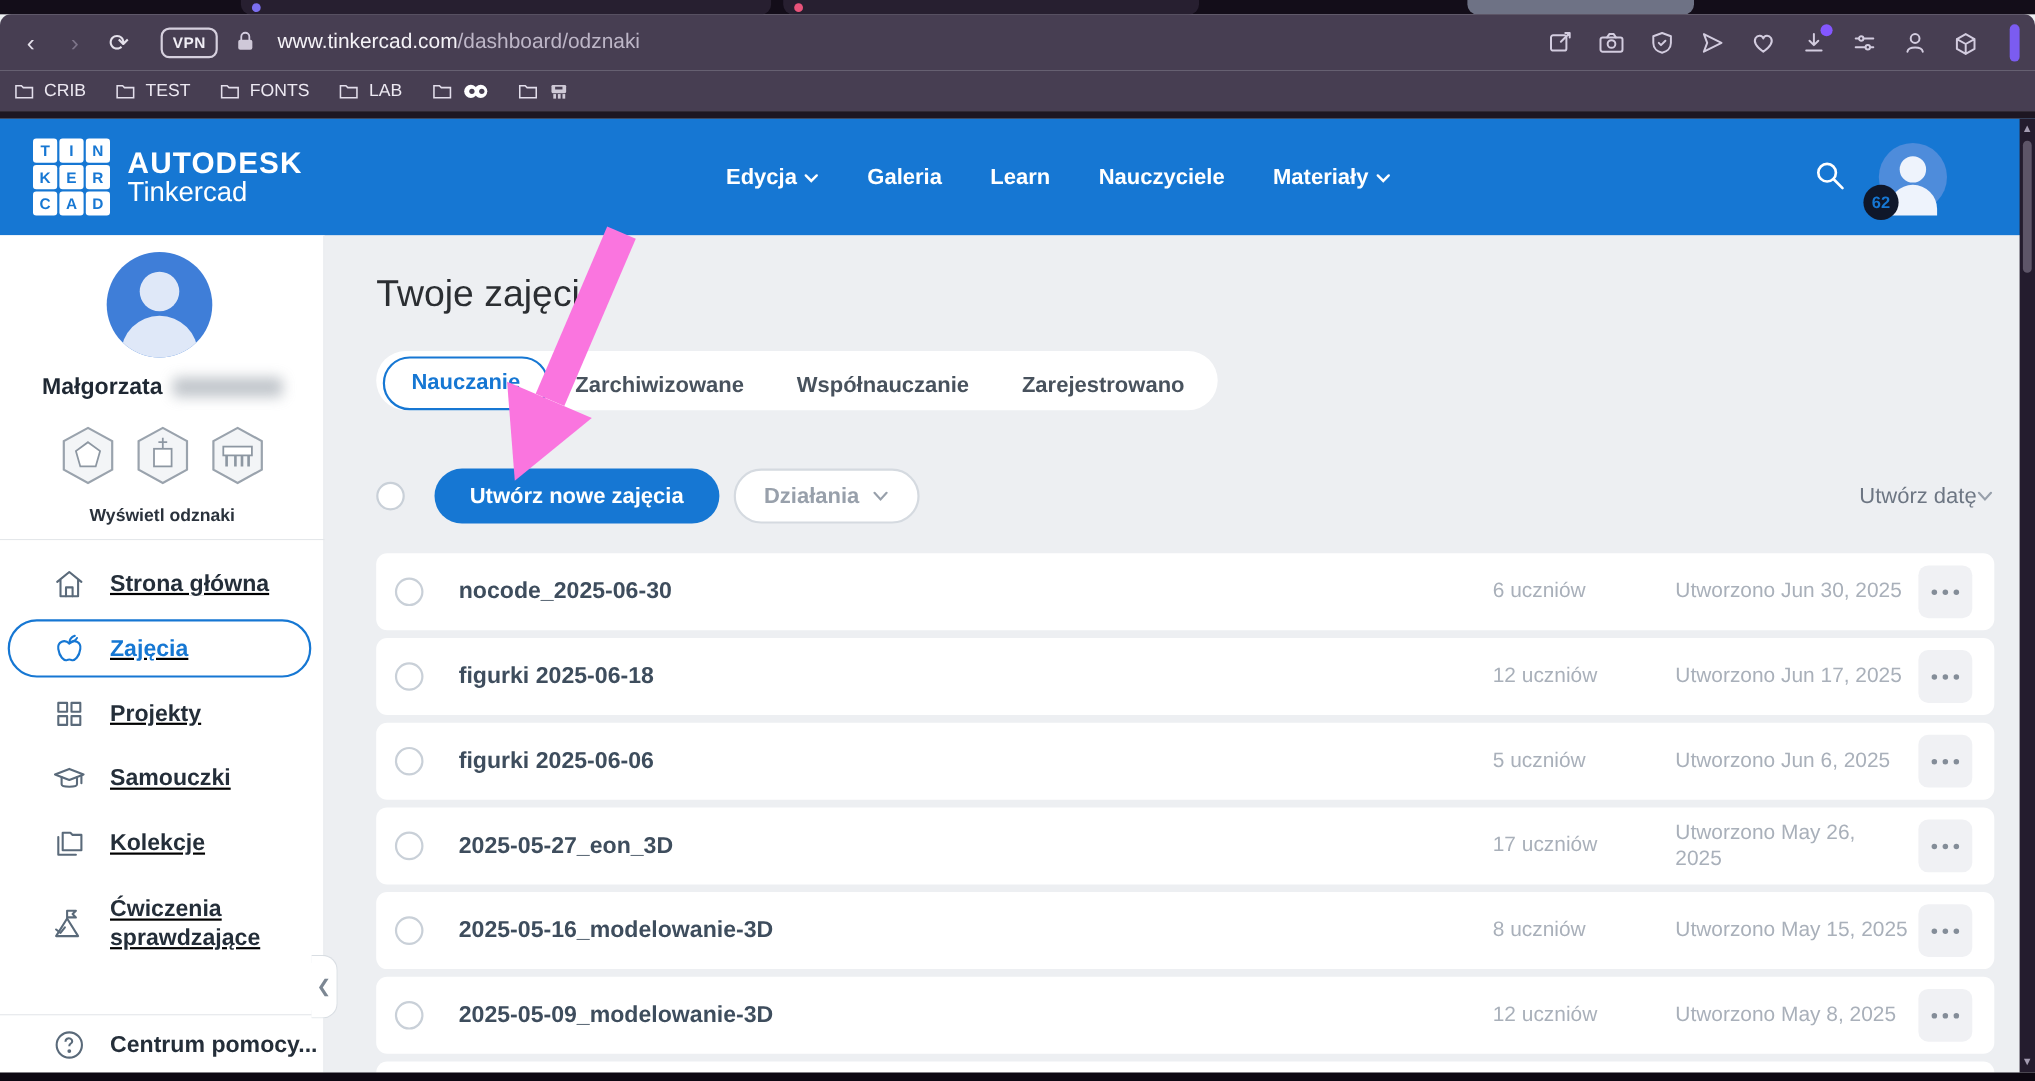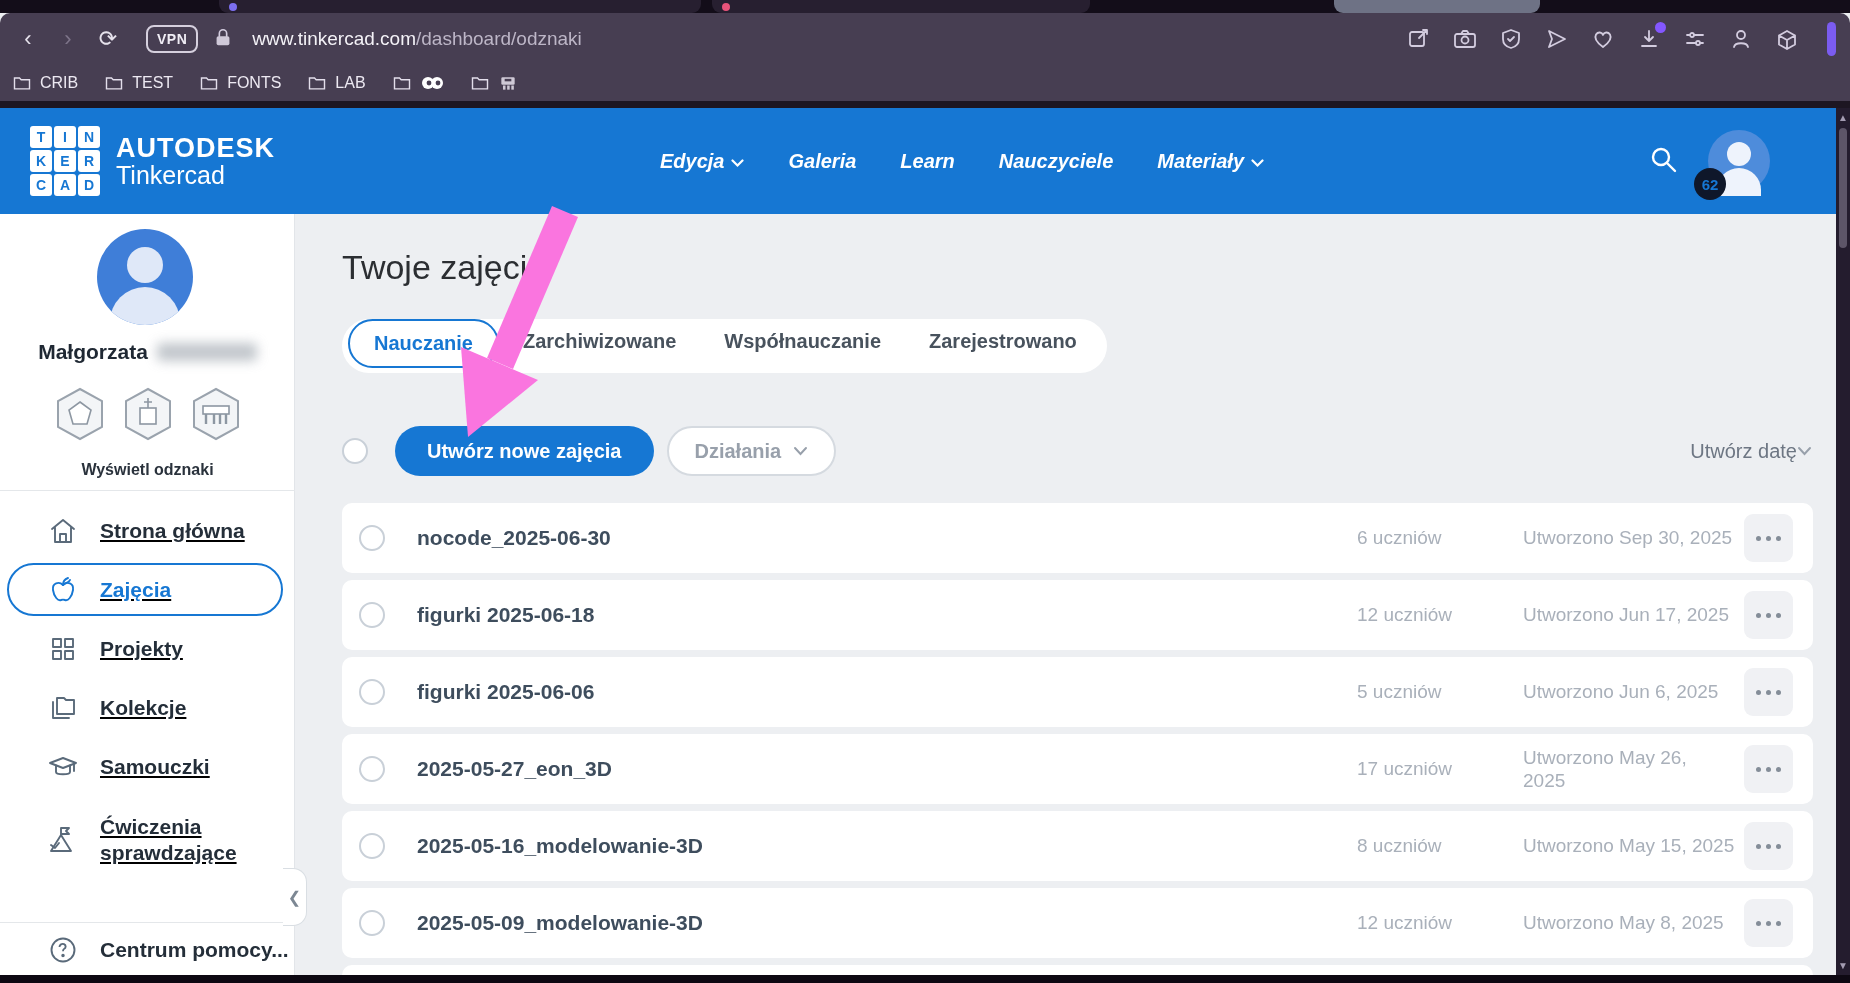--- a/index.html
+++ b/index.html
@@ -38,21 +38,21 @@
                  display:flex; align-items:center; }
   .brand { display:flex; align-items:center; gap:16px; margin-left:30px; }
   .logo-grid { display:flex; flex-direction:column; gap:2px; }
   .logo-row { display:flex; gap:2px; }
   .logo-cell { width:22px; height:22px; background:#fff; border-radius:3px; color:#1677d3;
                font-size:14px; font-weight:bold; display:flex; align-items:center; justify-content:center; }
   .brand-words { color:#fff; line-height:1.05; }
   .brand-company { font-size:27px; font-weight:bold; letter-spacing:1px; }
   .brand-product { font-size:25px; font-weight:400; }
   .main-nav { position:absolute; left:660px; top:0; height:106px; display:flex; align-items:center; gap:44px; }
-  .nav-item { color:#fff; font-size:20px; font-weight:bold; display:flex; align-items:center; gap:7px; cursor:pointer;font-style:italic; }
+  .nav-item { color:#fff; font-size:20px; font-weight:bold; display:flex; align-items:center; gap:7px; cursor:pointer; }
   .caret svg { stroke:#fff; fill:none; stroke-width:2.2; stroke-linecap:round; }
   .hdr-right { position:absolute; right:80px; top:0; height:106px; display:flex; align-items:center; gap:30px; }
   .search-ic svg { stroke:#fff; fill:none; stroke-width:2.4; stroke-linecap:round; }
   .hdr-avatar { position:relative; width:62px; height:62px; border-radius:50%; background:#4e8cdb; overflow:visible; cursor:pointer; }
   .hdr-avatar .head { position:absolute; left:19px; top:12px; width:24px; height:24px; border-radius:50%; background:#eef3fc; }
   .hdr-avatar .body { position:absolute; left:9px; top:38px; width:44px; height:28px; border-radius:22px 22px 0 0; background:#eef3fc; }
   .count-badge { position:absolute; left:-14px; bottom:-8px; width:32px; height:32px; border-radius:50%;
                  background:#0f172a; color:#1677d3; font-size:15px; font-weight:bold;
                  display:flex; align-items:center; justify-content:center; }
 
@@ -82,21 +82,21 @@
                font-size:21px; font-weight:bold; color:#242e39; cursor:pointer; }
   .help-item svg { stroke:#5a6a7a; fill:none; stroke-width:1.9; }
   .collapse-handle { position:absolute; left:283px; top:654px; width:24px; height:58px; background:#fff;
                      border:1px solid #d9dee3; border-left:none; border-radius:0 14px 14px 0;
                      display:flex; align-items:center; justify-content:center; color:#7c8793; font-size:16px; cursor:pointer; }
 
   
   .main { position:absolute; left:295px; top:0; width:1541px; height:761px; }
   .page-title { position:absolute; left:47px; top:34px; font-size:34px; font-weight:500; color:#2b2e32; }
   .tab-group { position:absolute; left:47px; top:105px; height:54px; background:#fff; border-radius:27px;
-               display:flex; align-items:flex-start; padding:0 6px; }
+               display:flex; align-items:flex-end; padding:0 6px; }
   .tab { padding:11px 24px; font-size:20px; font-weight:bold; color:#48525d; cursor:pointer; white-space:nowrap; }
   .tab.active { color:#1677d3; border:2px solid #1677d3; border-radius:25px; background:#fff; }
   .controls { position:absolute; left:47px; top:212px; width:1470px; height:50px; display:flex; align-items:center; }
   .radio { width:26px; height:26px; border-radius:50%; border:2px solid #c9d0d8; background:#fff; cursor:pointer; flex:0 0 auto; }
   .btn-primary { margin-left:27px; height:50px; padding:0 32px; background:#1677d3; color:#fff; border:none;
                  border-radius:25px; font-size:20px; font-weight:bold; font-family:inherit; cursor:pointer; }
   .btn-outline { margin-left:13px; height:50px; padding:0 26px; background:#fff; color:#98a0ab; border:2px solid #d5dae0;
                  border-radius:25px; font-size:20px; font-weight:bold; font-family:inherit; cursor:pointer;
                  display:flex; align-items:center; gap:12px; }
   .btn-outline svg, .sort svg { stroke:#98a0ab; fill:none; stroke-width:2; stroke-linecap:round; }
@@ -366,32 +366,32 @@
         <svg width="30" height="30" viewBox="0 0 30 30">
             <rect x="5" y="5" width="8" height="8"></rect>
             <rect x="17" y="5" width="8" height="8"></rect>
             <rect x="5" y="17" width="8" height="8"></rect>
             <rect x="17" y="17" width="8" height="8"></rect>
           </svg>
         <span>Projekty</span>
       </div>
       <div class="side-item">
         <svg width="30" height="30" viewBox="0 0 30 30">
-            <path d="M5 9 V25 H21"></path>
-            <path d="M9 5 h7 l2 2 h8 v14 h-17 Z"></path>
-          </svg>
-        <span>Kolekcje</span>
-      </div>
-      <div class="side-item">
-        <svg width="30" height="30" viewBox="0 0 30 30">
             <path d="M15 6 L28 11 L15 16 L2 11 Z"></path>
             <path d="M8 13.5 V20 C8 23 22 23 22 20 V13.5"></path>
             <path d="M26 12 V19"></path>
           </svg>
         <span>Samouczki</span>
+      </div>
+      <div class="side-item">
+        <svg width="30" height="30" viewBox="0 0 30 30">
+            <path d="M5 9 V25 H21"></path>
+            <path d="M9 5 h7 l2 2 h8 v14 h-17 Z"></path>
+          </svg>
+        <span>Kolekcje</span>
       </div>
       <div class="side-item tall">
         <svg width="30" height="30" viewBox="0 0 30 30">
             <path d="M3 26 L13 10 L23 26 Z"></path>
             <path d="M13 10 V3 h8 l-3 3 l3 3 h-8"></path>
             <path d="M3 20 l4 3 l4 -5"></path>
           </svg>
         <span class="two-line">Ćwiczenia sprawdzające</span>
       </div>
     </nav>
@@ -433,21 +433,21 @@
             <path d="M2 2 L7.5 8 L13 2"></path>
           </svg>
       </span>
     </div>
 
     <div class="class-list">
       <div class="class-row">
         <span class="radio"></span>
         <span class="class-name">nocode_2025-06-30</span>
         <span class="class-students">6 uczniów</span>
-        <span class="class-created">Utworzono Sep 30, 2025</span>
+        <span class="class-created">Utworzono Jun 30, 2025</span>
         <button class="dots-btn">
             <i></i>
             <i></i>
             <i></i>
           </button>
       </div>
       <div class="class-row">
         <span class="radio"></span>
         <span class="class-name">figurki 2025-06-18</span>
         <span class="class-students">12 uczniów</span>

